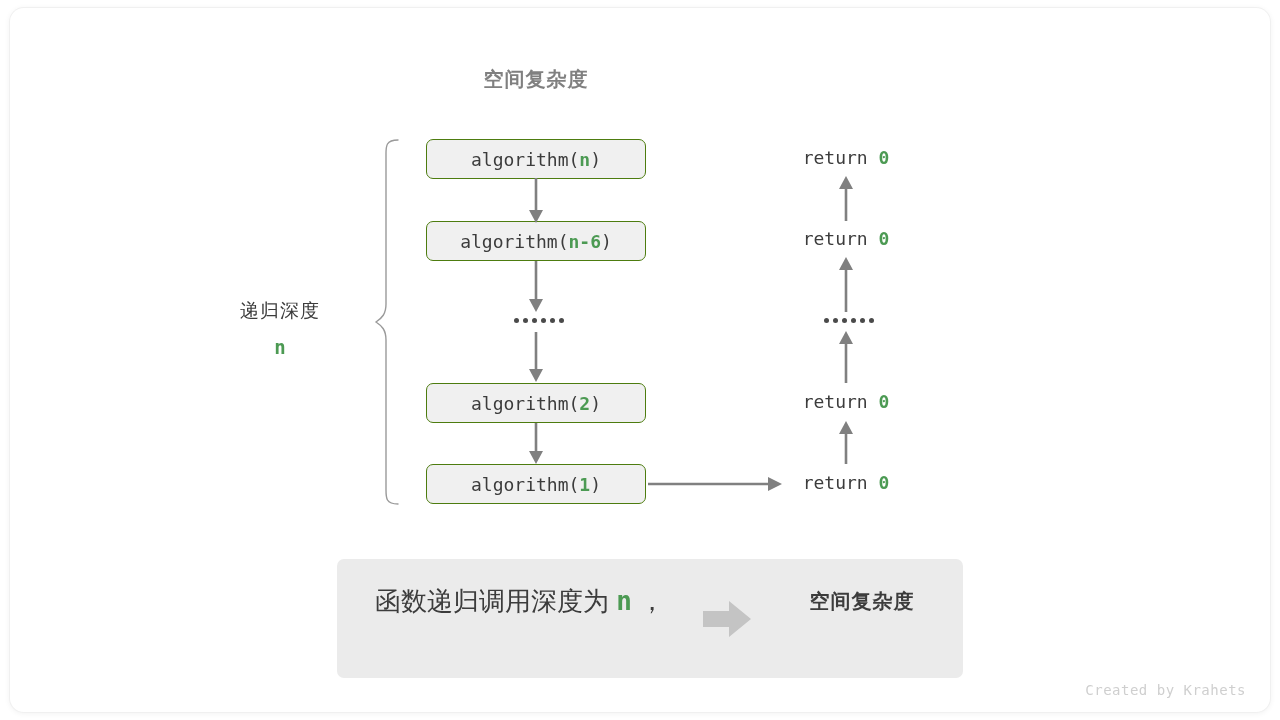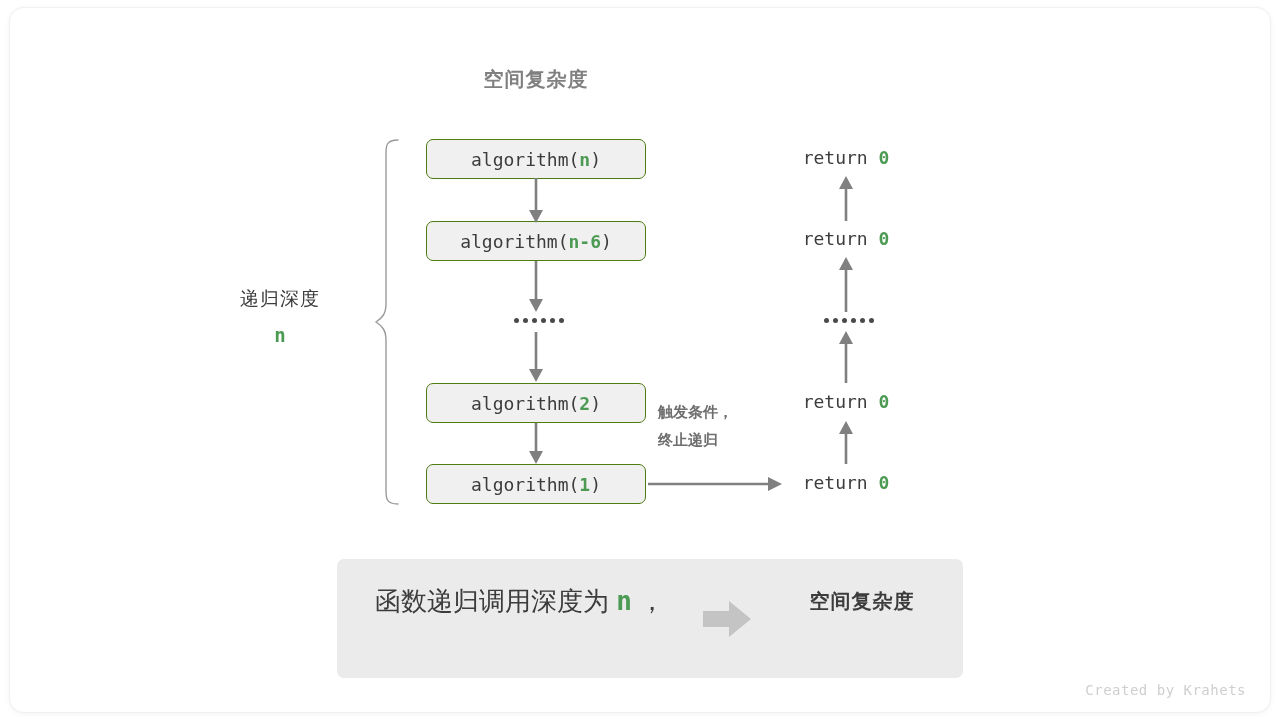--- a/index.html
+++ b/index.html
@@ -85,20 +85,21 @@
   .depth-label {
     text-align: center;
     white-space: nowrap;
   }
   .depth-label .t1 {
     font-family: "Liberation Sans", sans-serif;
     font-size: 19px;
     color: #3c3c3c;
     letter-spacing: 1px;
     display: block;
+    margin-top: 12px;
   }
   .depth-label .t2 {
     font-family: "DejaVu Sans Mono", monospace;
     font-size: 19px;
     font-weight: bold;
     color: #4c9a53;
     display: block;
     margin-top: 12px;
   }
 
@@ -243,24 +244,20 @@
   <svg class="abs" style="left:508px; top:413px;" width="36" height="46" viewBox="0 0 36 46">
     <line x1="18" y1="2" x2="18" y2="34" stroke="#808080" stroke-width="2.6"></line>
     <polygon points="18,43 11,30 25,30" fill="#808080"></polygon>
   </svg>
 
   <svg class="abs" style="left:636px; top:462px;" width="140" height="28" viewBox="0 0 140 28">
     <line x1="2" y1="14" x2="126" y2="14" stroke="#808080" stroke-width="2.6"></line>
     <polygon points="136,14 122,7 122,21" fill="#808080"></polygon>
   </svg>
 
-  <div class="abs trigger-note" style="left:648px; top:390px;">
-    <div>触发条件，</div>
-    <div>终止递归</div>
-  </div>
 
   <div class="abs ret" style="left:756px; top:139px;">
     <span>return </span><span class="val">0</span>
   </div>
 
   <div class="abs ret" style="left:756px; top:220px;">
     <span>return </span><span class="val">0</span>
   </div>
 
   <div class="abs ret" style="left:756px; top:383px;">

